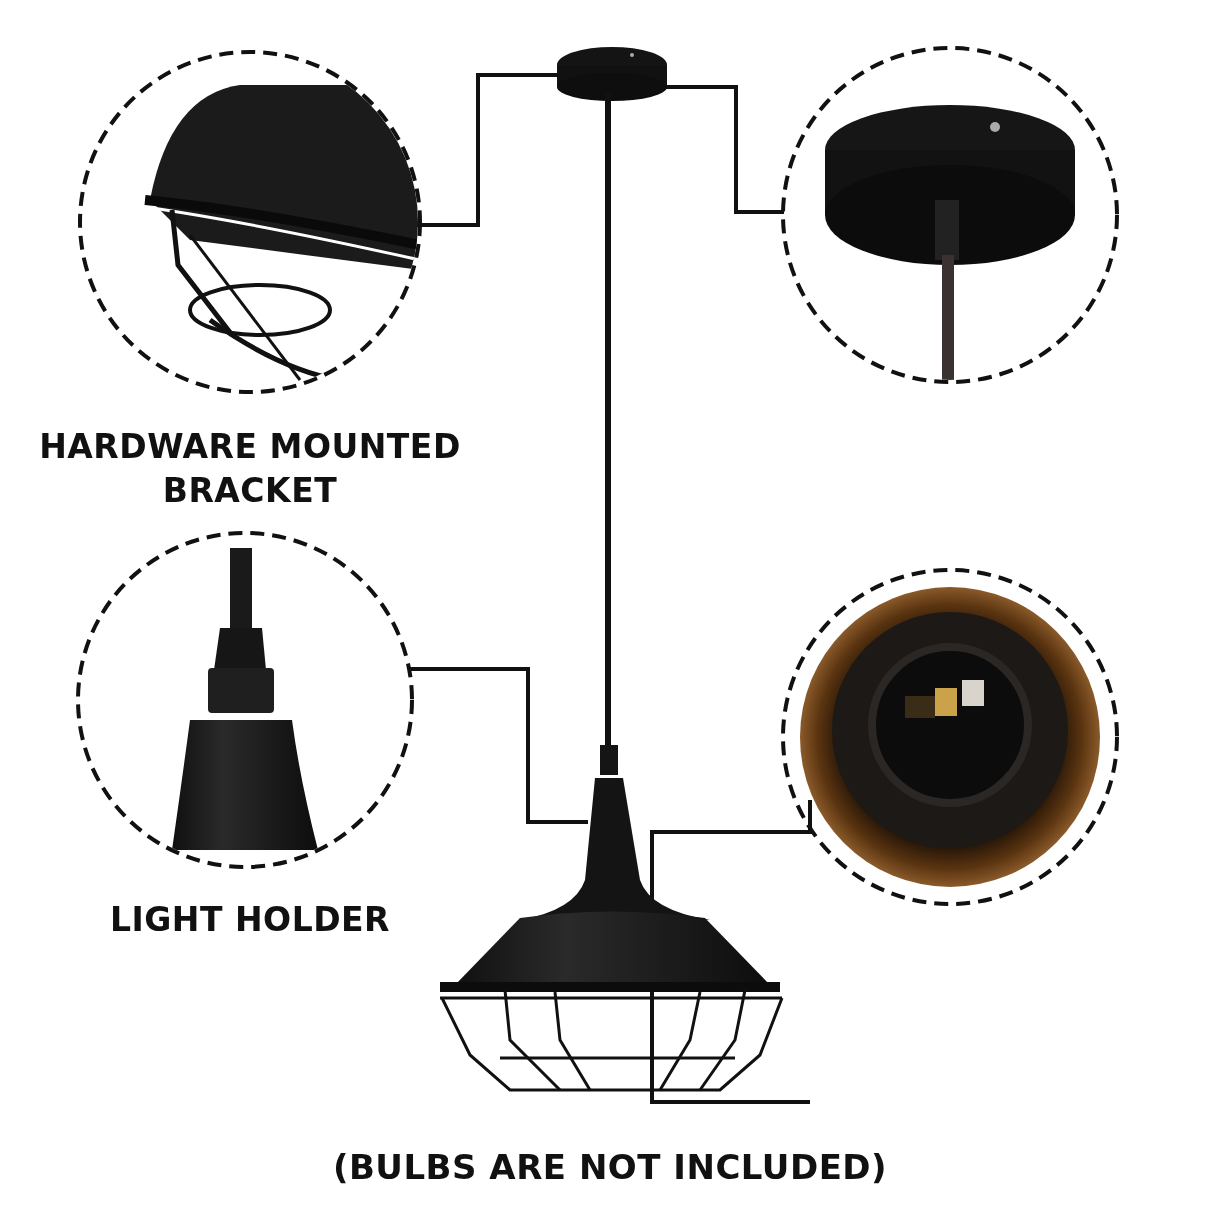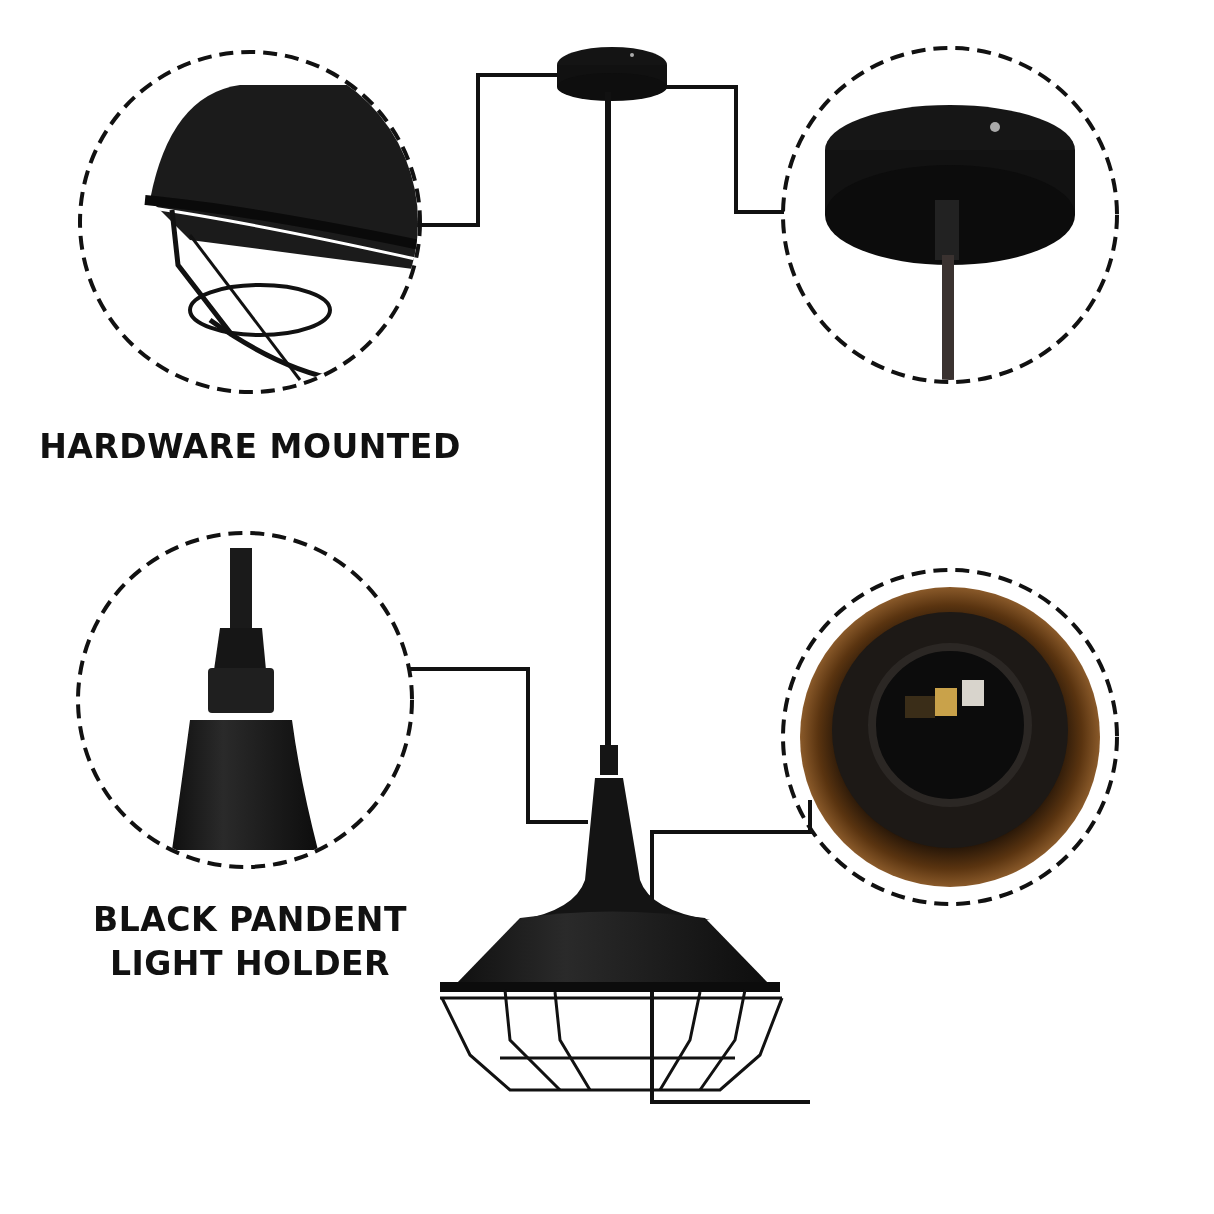--- a/index.html
+++ b/index.html
@@ -112,18 +112,21 @@
         <polyline points="555,992 560,1040 590,1090"></polyline>
         <polyline points="700,992 690,1040 660,1090"></polyline>
         <polyline points="745,990 735,1040 700,1090"></polyline>
         <line x1="500" y1="1058" x2="735" y2="1058"></line>
       </g>
     </g>
   </svg>
 
   <div class="label" id="lbl-bracket">
     <span>HARDWARE MOUNTED</span>
+    <span>BRACKET</span>
   </div>
   <div class="label" id="lbl-holder">
-    <span>BLACK PANDENT</span>
     <span>LIGHT HOLDER</span>
+  </div>
+  <div class="label" id="lbl-note">
+    <span>(BULBS ARE NOT INCLUDED)</span>
   </div>
 </div>
 
 </body></html>

